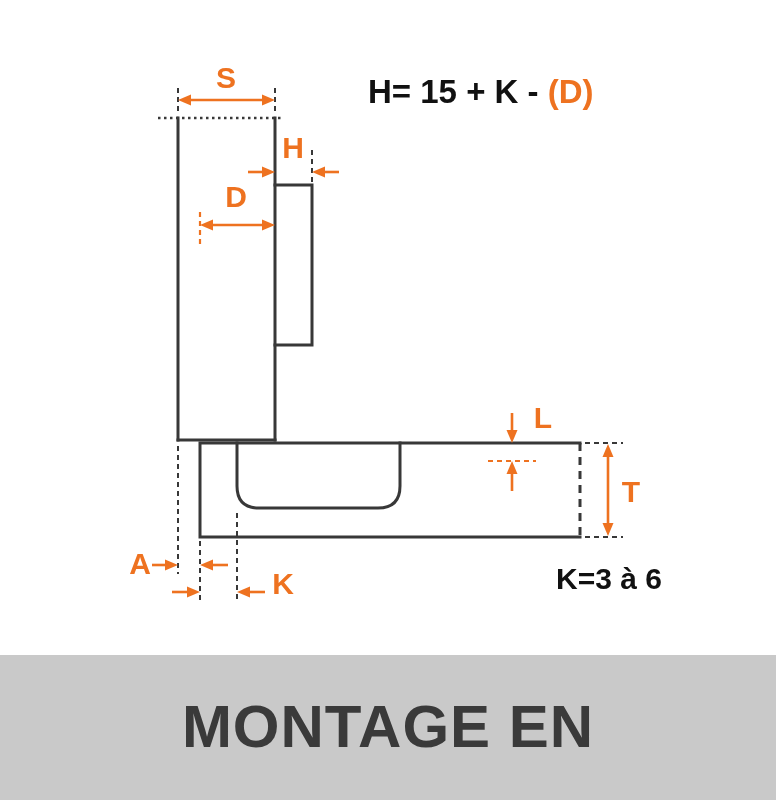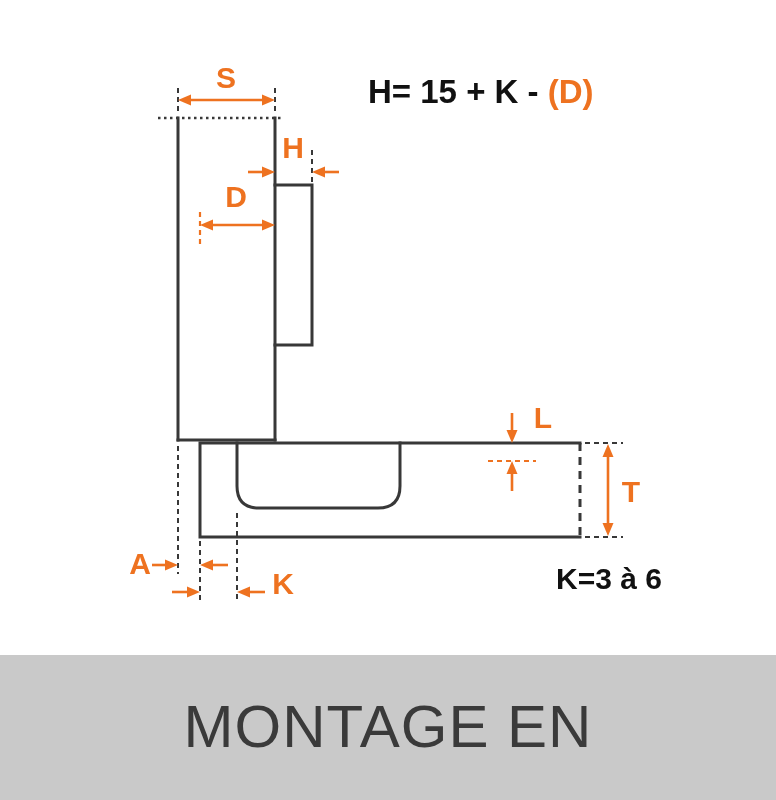--- a/index.html
+++ b/index.html
@@ -18,21 +18,21 @@
   .dim-dash{stroke:var(--accent,#ee7220);stroke-width:2.2;fill:none;stroke-dasharray:5 4;}
   .arrow{fill:var(--accent,#ee7220);stroke:none;}
   .dim-label{fill:var(--accent,#ee7220);font-weight:bold;font-size:30px;}
   .formula-text{fill:var(--ink,#111111);font-weight:bold;font-size:33px;}
   .formula-accent{fill:var(--accent,#ee7220);}
   .note-text{fill:var(--ink,#111111);font-weight:bold;font-size:30px;}
   .banner{
     position:absolute;left:0;top:655px;width:776px;height:145px;
     background:var(--banner_bg,#c9c9c9);color:var(--banner_text,#3a3a3a);
     display:flex;flex-direction:column;align-items:center;justify-content:center;
-    font-weight:normal;font-size:60px;line-height:1.07;letter-spacing:1px;text-align:center;
+    font-weight:bold;font-size:60px;line-height:1.07;letter-spacing:1px;text-align:center;
   }
 </style>
 </head>
 <body>
 
 <div class="stage">
 
   <svg width="776" height="655" viewBox="0 0 776 655">
 
     <g>

